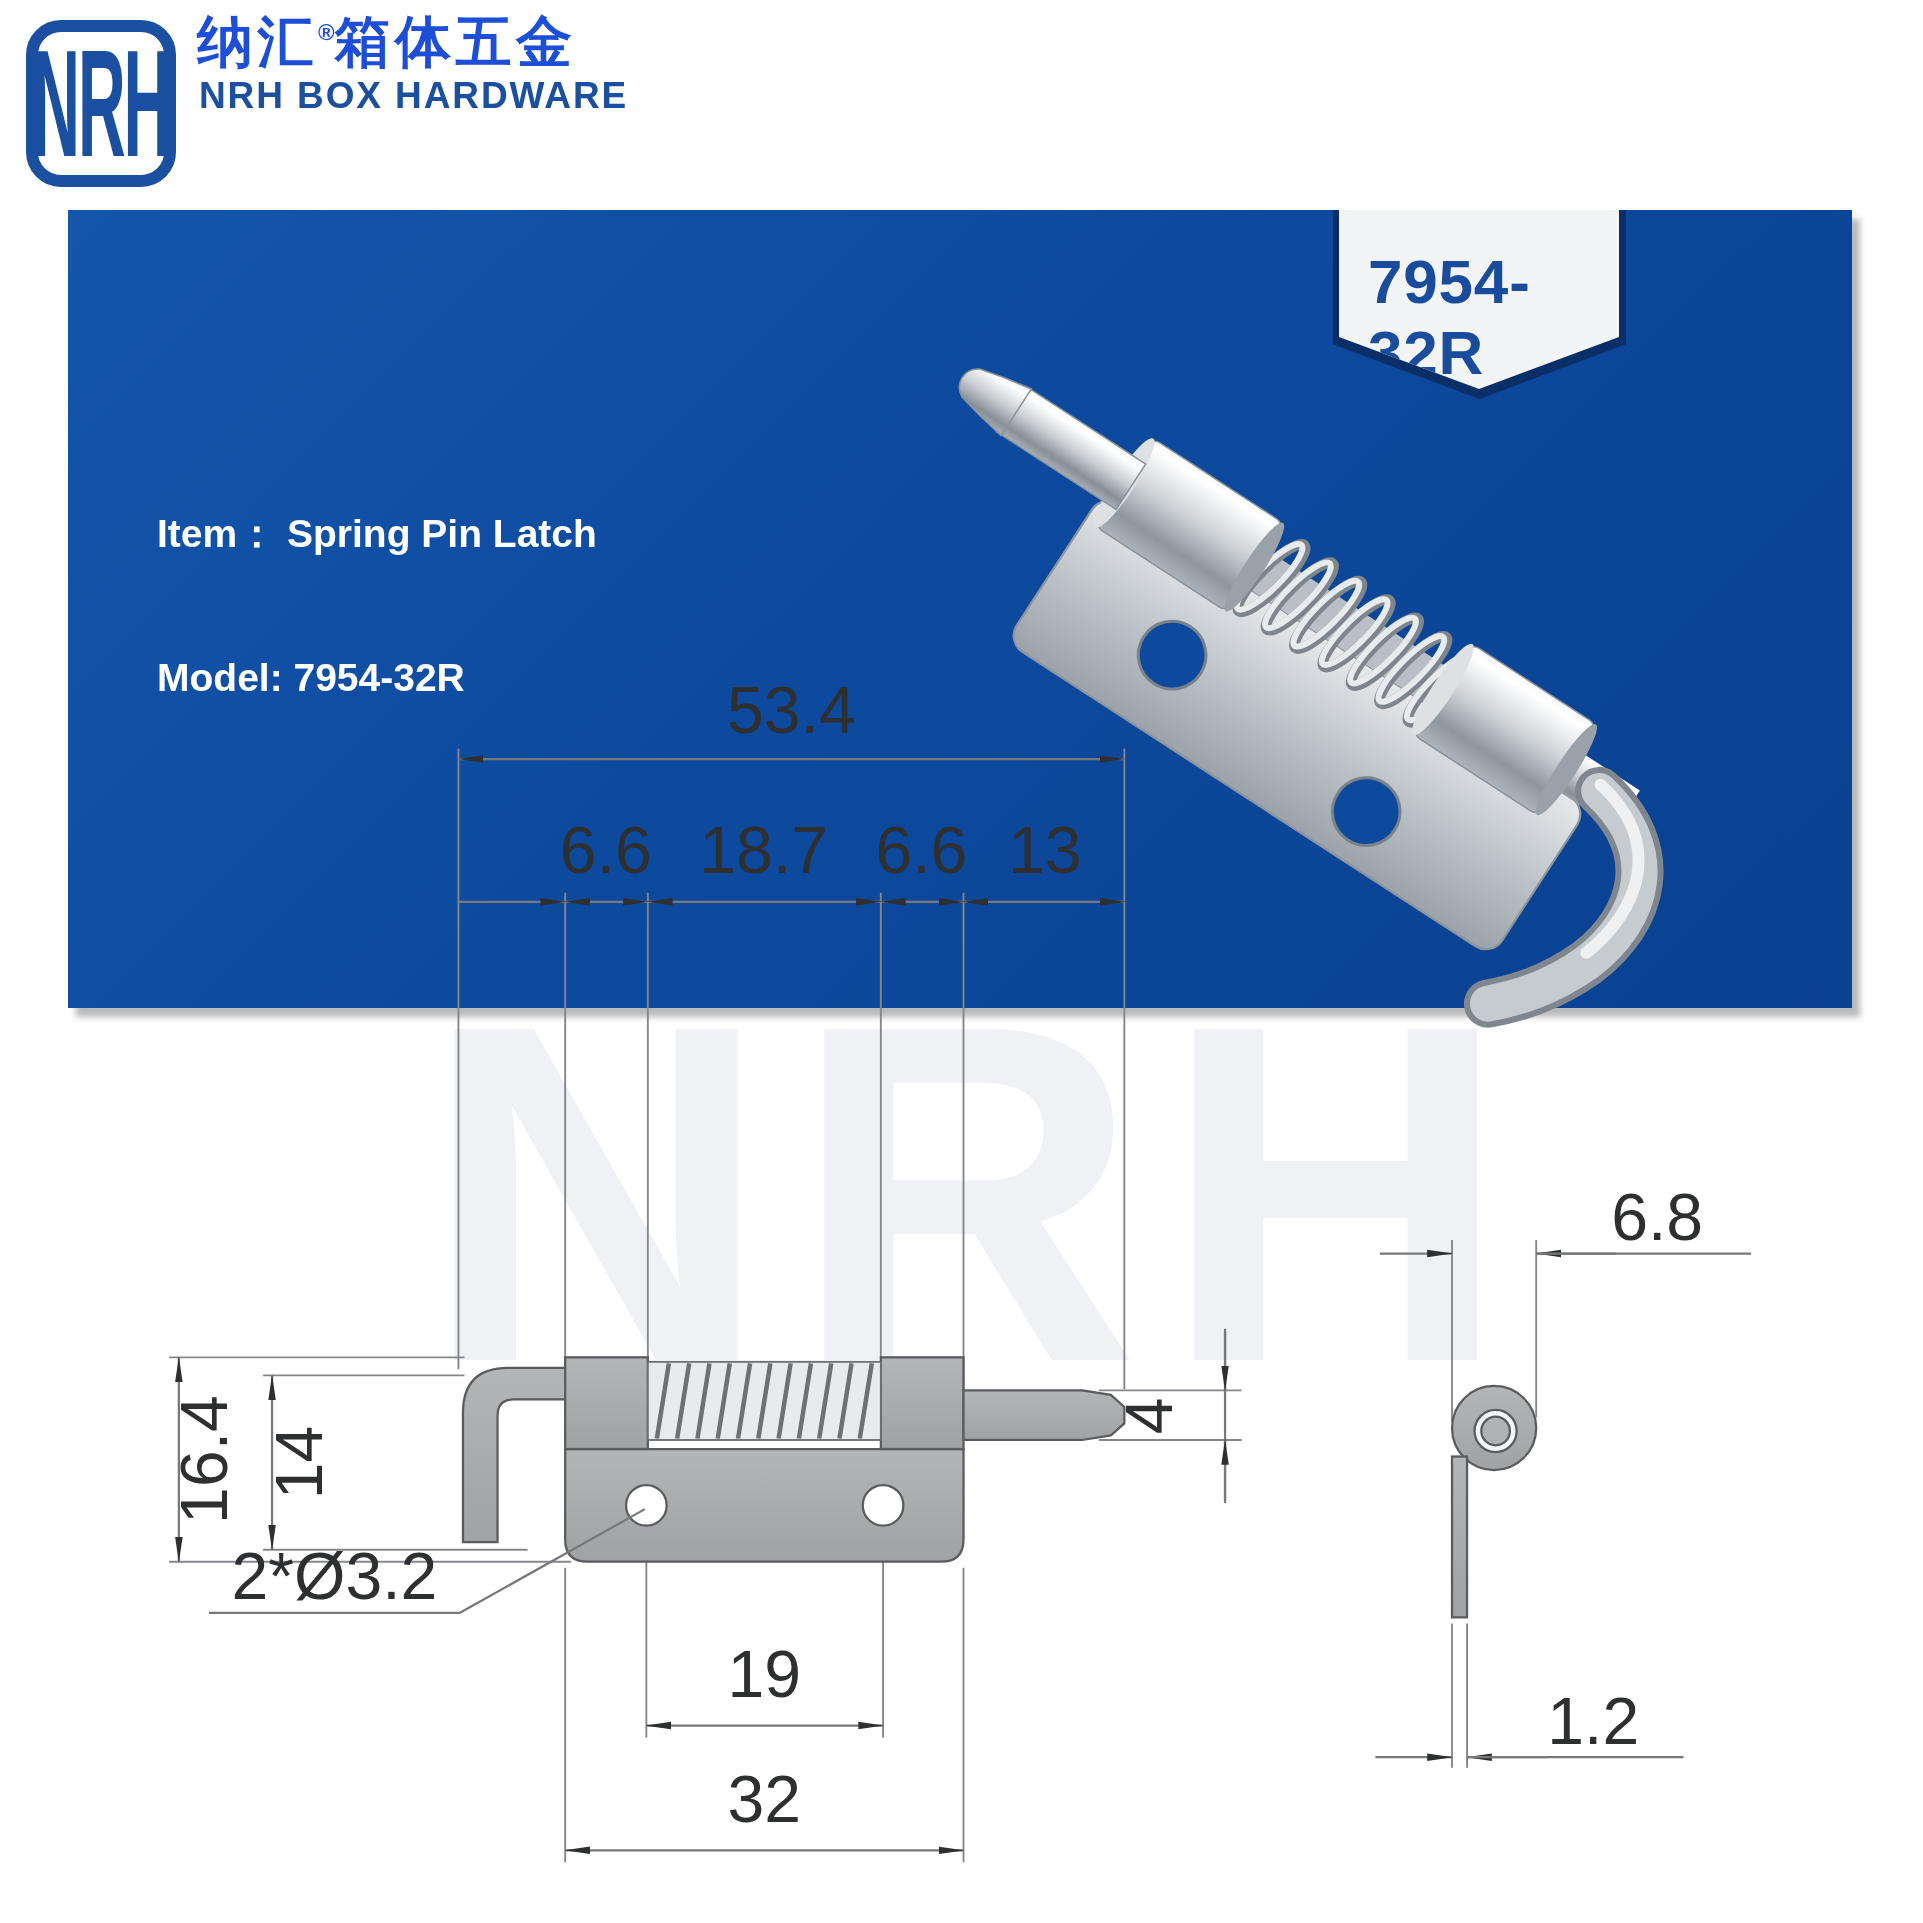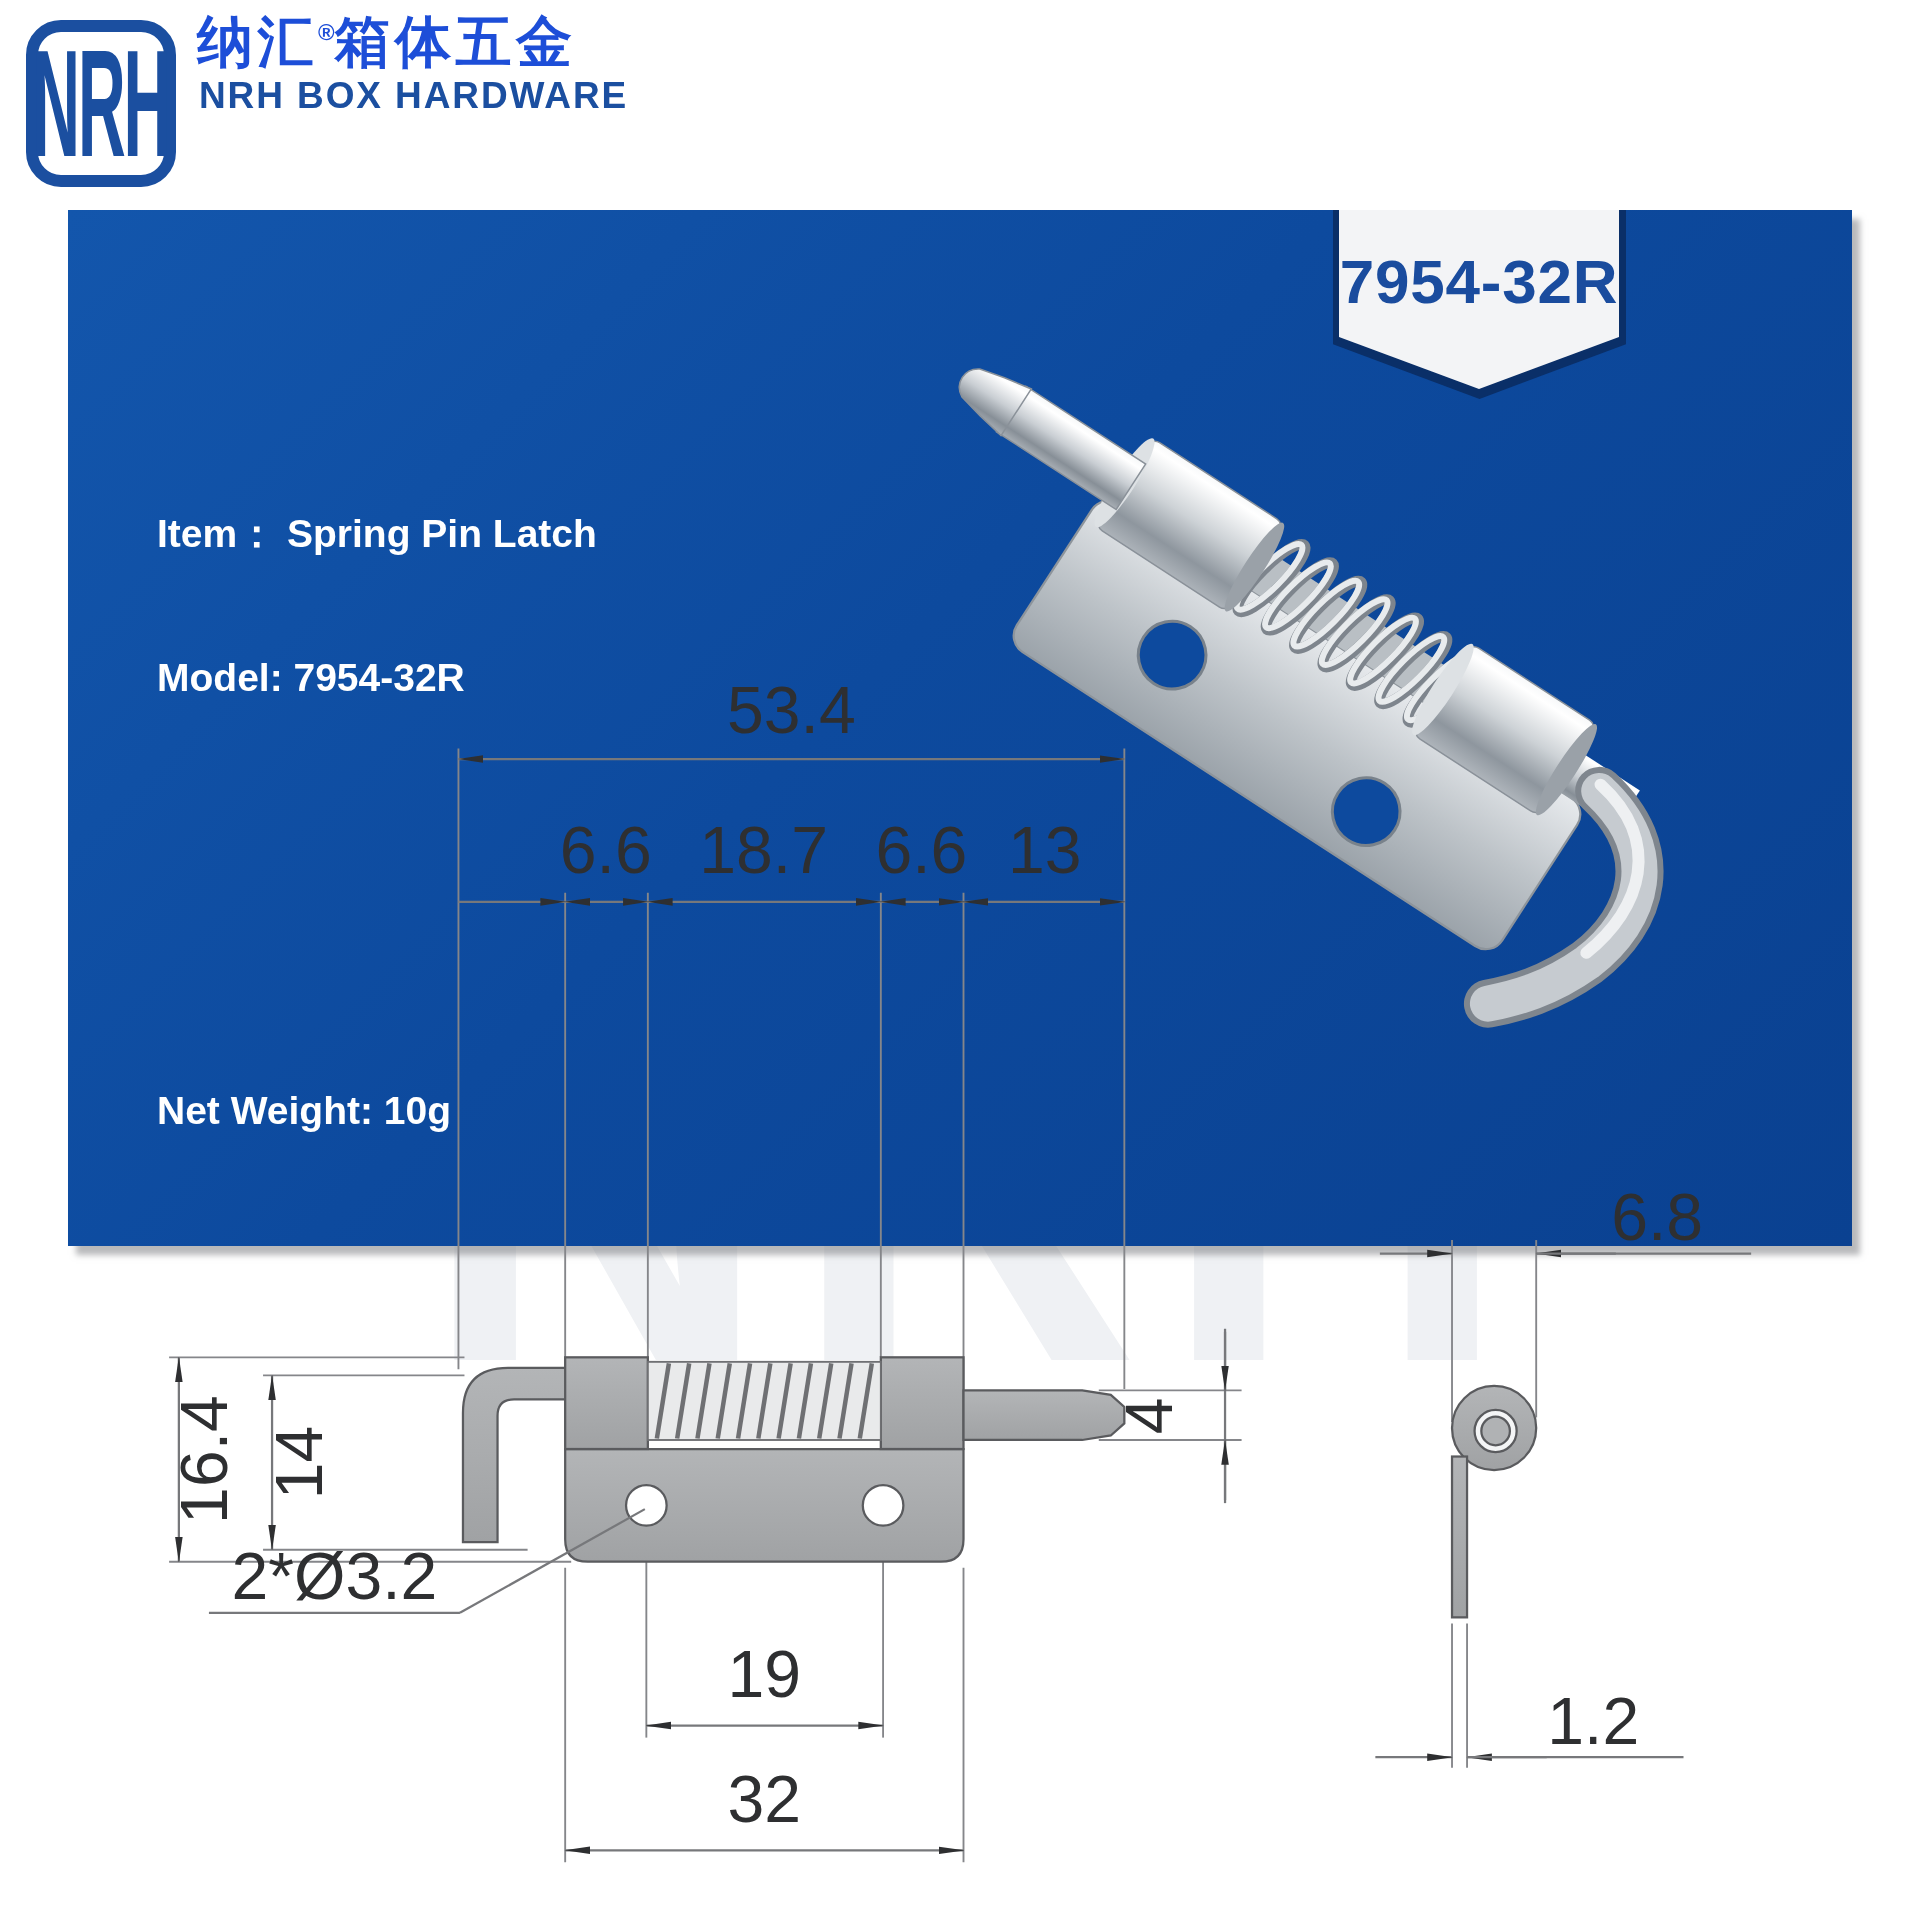--- a/index.html
+++ b/index.html
@@ -12,33 +12,33 @@
   .logo-abbr{font-weight:bold;color:#1b4fa0;font-size:150px;letter-spacing:-4.5px;transform:scale(0.44,1.02);white-space:nowrap;}
   .logo-cn{left:197px;top:5px;font-size:56px;font-weight:bold;color:#1d4ed8;letter-spacing:4.5px;white-space:nowrap;}
   .logo-reg{font-size:22.5px;vertical-align:21px;letter-spacing:0;}
   .logo-en{left:199px;top:75px;font-size:37px;font-weight:bold;color:#1b4fa0;letter-spacing:1.9px;white-space:nowrap;}
 
   
   .watermark{left:391px;top:917px;width:1172px;text-align:center;font-size:481px;font-weight:bold;
     color:#eff1f4;letter-spacing:22.5px;z-index:0;}
 
   
-  .banner{left:68px;top:210px;width:1784px;height:1036px;
+  .banner{left:68px;top:210px;width:1784px;height:798px;
     background:linear-gradient(135deg,#1356ac 0%,#0d4a9e 45%,#0a4191 100%);
     box-shadow:7.5px 9px 6px rgba(125,127,131,0.55);z-index:1;}
   .spec{position:absolute;left:89px;height:53px;line-height:53px;color:#ffffff;font-size:39px;font-weight:bold;white-space:nowrap;}
   .spec.r0{top:297px;} .spec.r1{top:441px;} .spec.r2{top:585px;} .spec.r3{top:730px;} .spec.r4{top:874px;}
 
   
   .badge-shadow{left:1333px;top:210px;width:293px;height:189px;background:#0a2f68;
     clip-path:polygon(0 0,100% 0,100% 71%,50% 100%,0 71%);z-index:2;}
   .badge{left:1339px;top:210px;width:280px;height:179px;background:#f3f4f6;
     clip-path:polygon(0 0,100% 0,100% 71%,50% 100%,0 71%);z-index:3;
     display:flex;align-items:flex-start;justify-content:center;}
-  .badge-text{margin-top:36px;font-size:62px;font-weight:bold;color:#1a4c9e;letter-spacing:0.8px;}
+  .badge-text{margin-top:36px;font-size:62px;font-weight:bold;color:#1a4c9e;letter-spacing:0.8px;padding-left:29px;}
 
   .photo-svg{left:0;top:0;z-index:2;}
   .draw-svg{left:0;top:0;z-index:1;}
   .dimtxt{font-size:88px;fill:#2e2f31;}
 </style>
 </head>
 <body>
 
 <div class="abs logo-box">
   <div class="logo-abbr">NRH</div>

